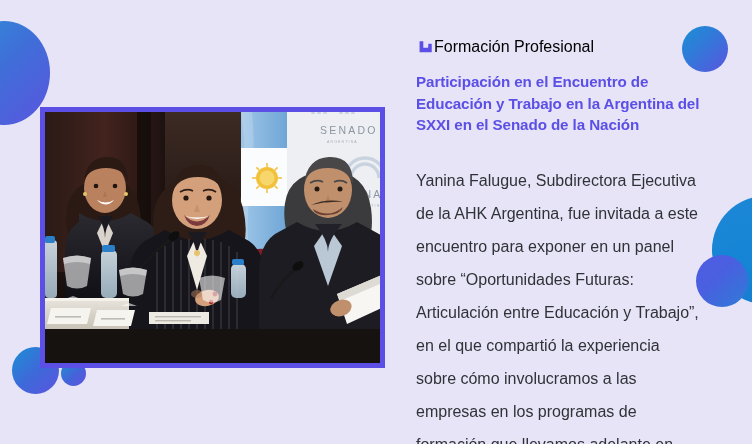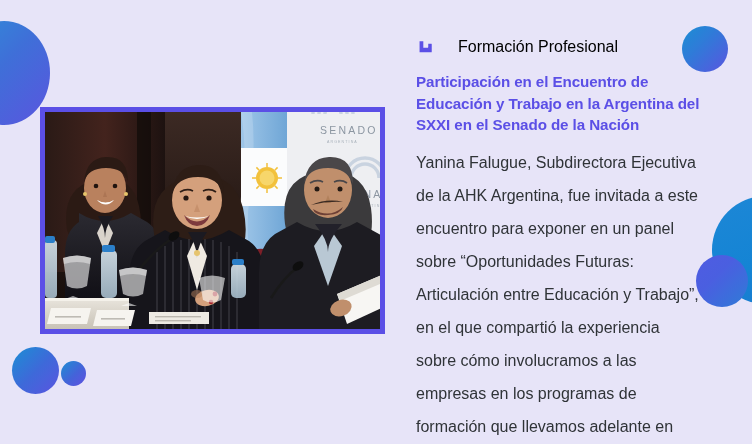--- a/index.html
+++ b/index.html
@@ -58,21 +58,21 @@
   .blob-r-mid {
     left: 696px; top: 255px;
     width: 52px;  height: 52px;
     background: linear-gradient(135deg, #4f5ce2 0%, #4a5fe0 40%, #2f7bd7 100%);
   }
 
   
   .photo-frame {
     position: absolute;
     left: 40px;  top: 107px;
-    width: 345px; height: 227px;
+    width: 345px; height: 261px;
     background: #5b4fe6;
     padding: 5px;
     z-index: 3;
   }
   .photo {
     position: relative;
     width: 100%;
     height: 100%;
     overflow: hidden;
     background: #16120f;
@@ -82,35 +82,35 @@
   .content {
     position: absolute;
     left: 416px; top: 38px;
     width: 288px;
     z-index: 4;
   }
 
   .eyebrow {
     display: flex;
     align-items: center;
-    gap: 25px;
+    gap: 1px;
     margin-bottom: 15px;
   }
   .eyebrow-icon {
     width: 17px; height: 17px;
     display: block;
     flex: 0 0 auto;
   }
 
   .headline {
     font-size: 15.2px;
     font-weight: bold;
     line-height: 1.43;
     color: #5b4fe6;
-    margin-bottom: 11px;
+    margin-bottom: 29px;
     letter-spacing: -.1px;
   }
 
   .body-copy {
     font-size: 16px;
     line-height: 2.06;
     color: #2f3337;
   }
   .cta {
     font-weight: bold;

